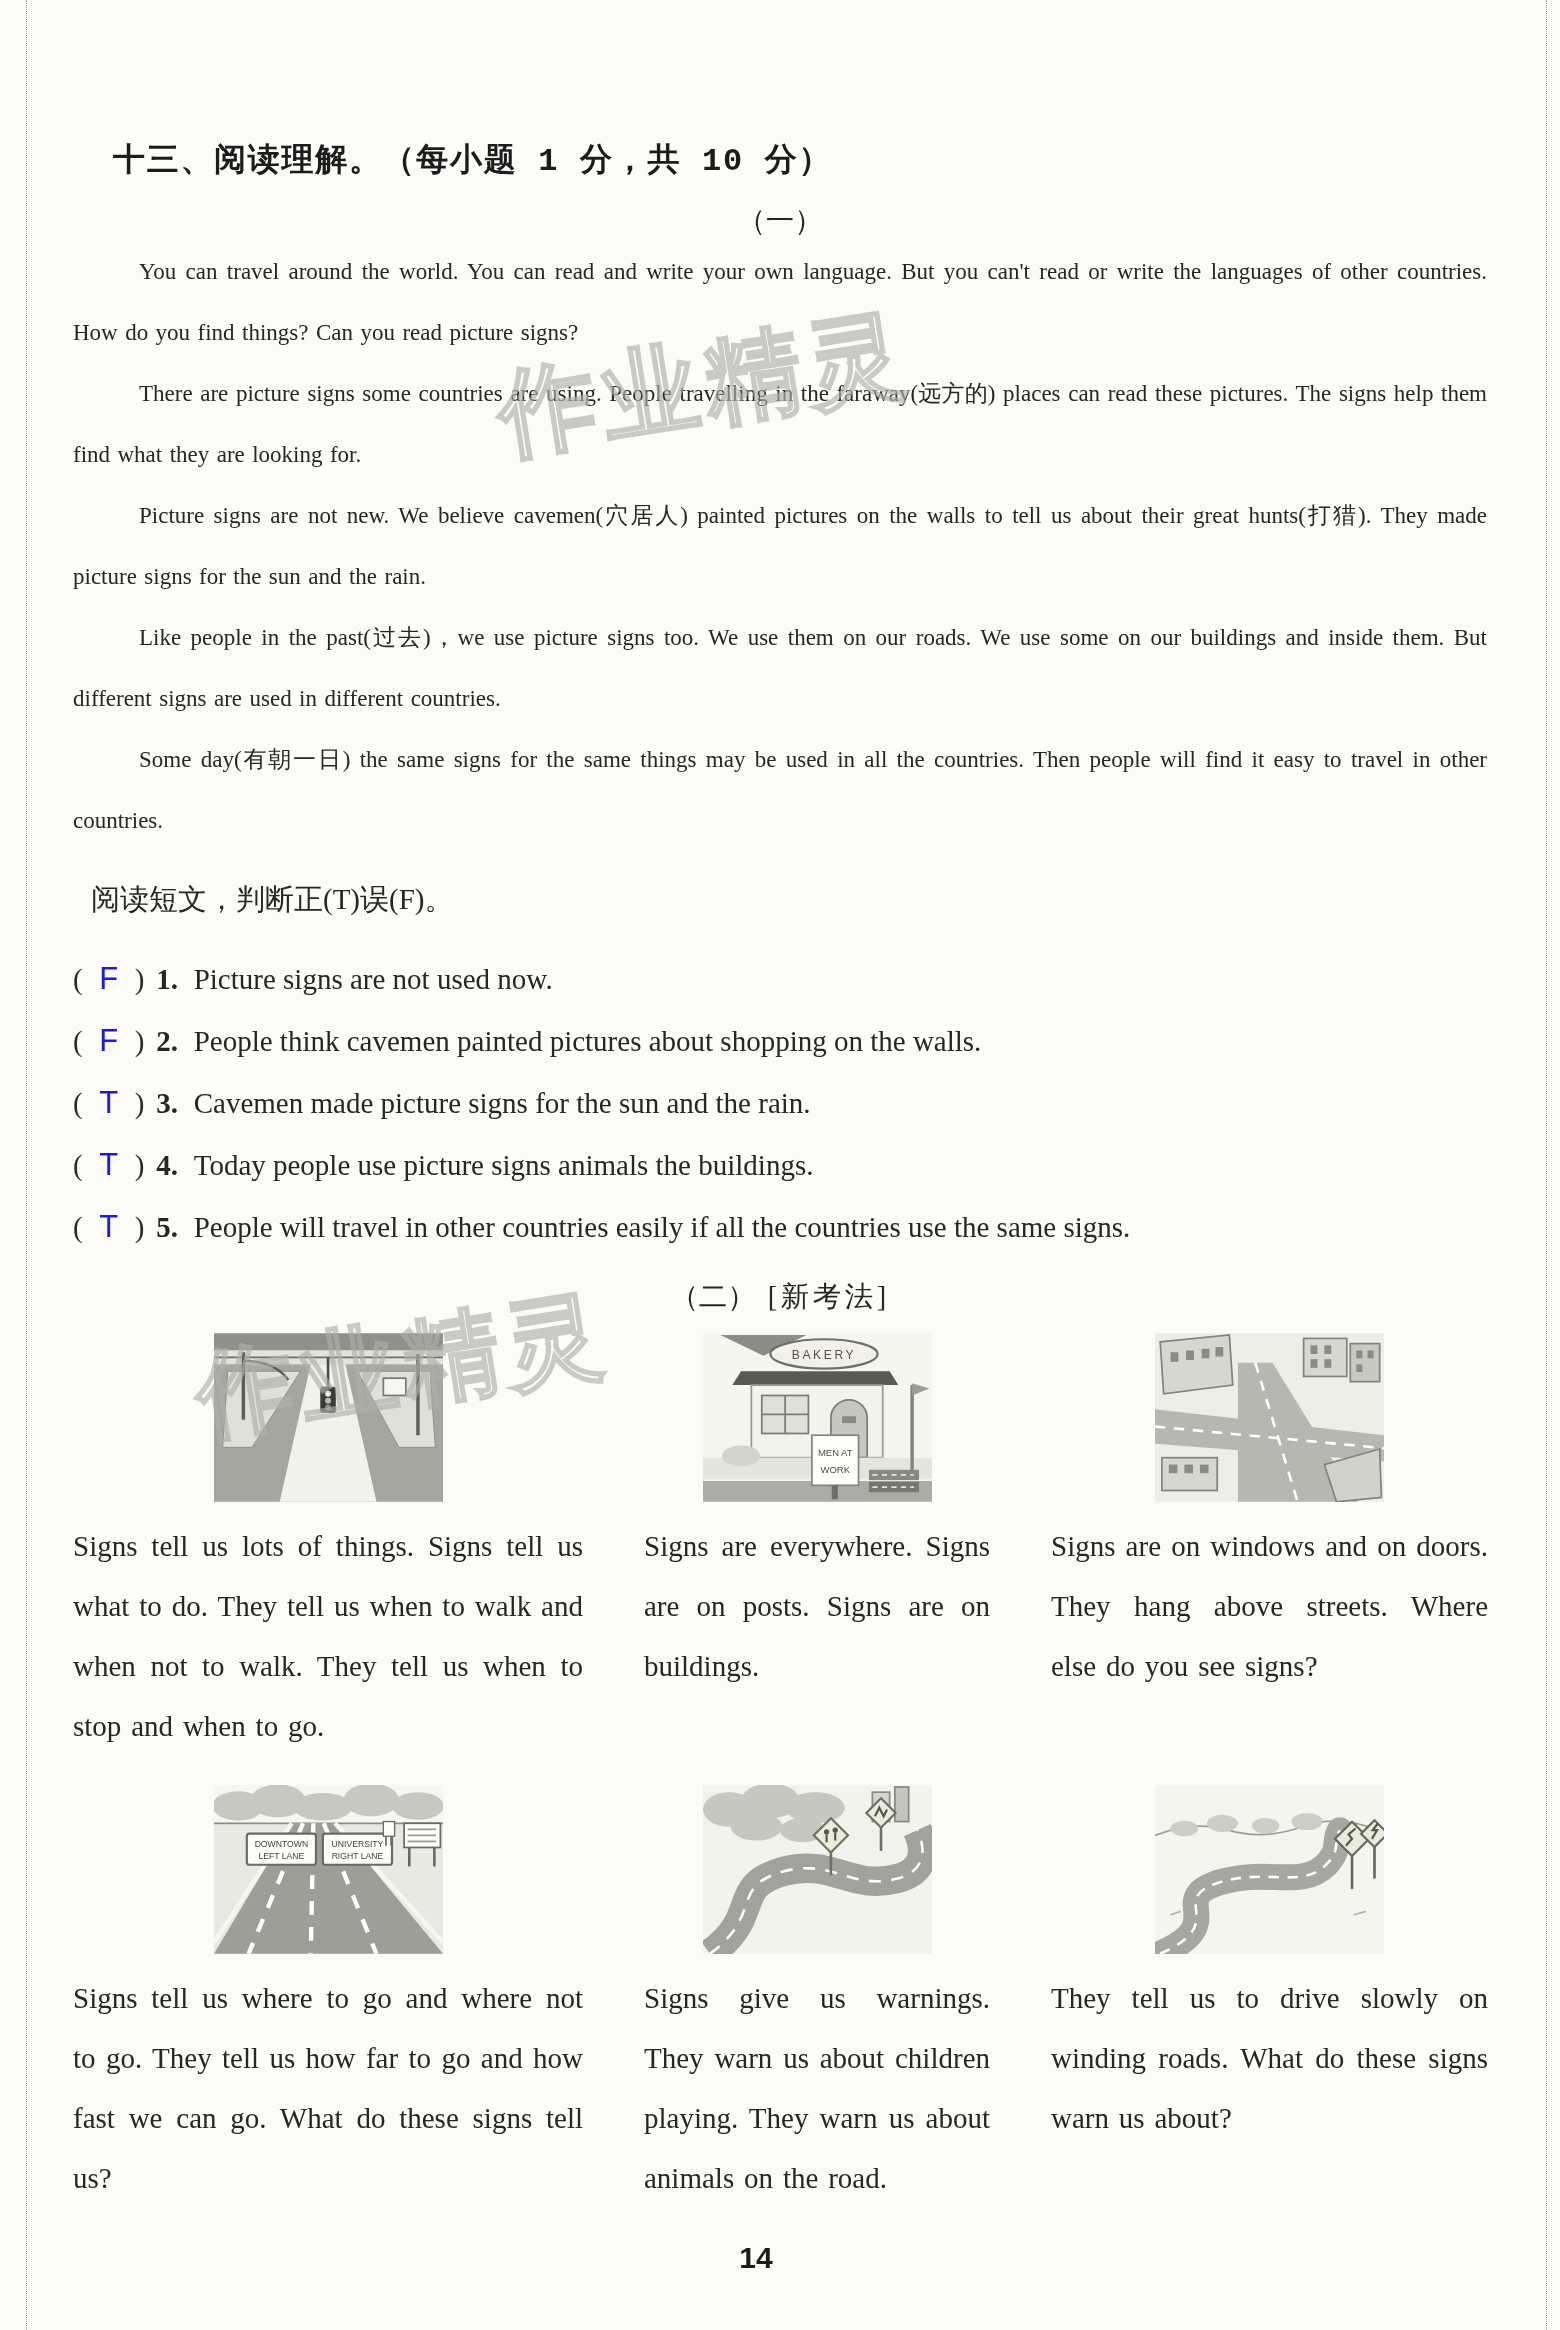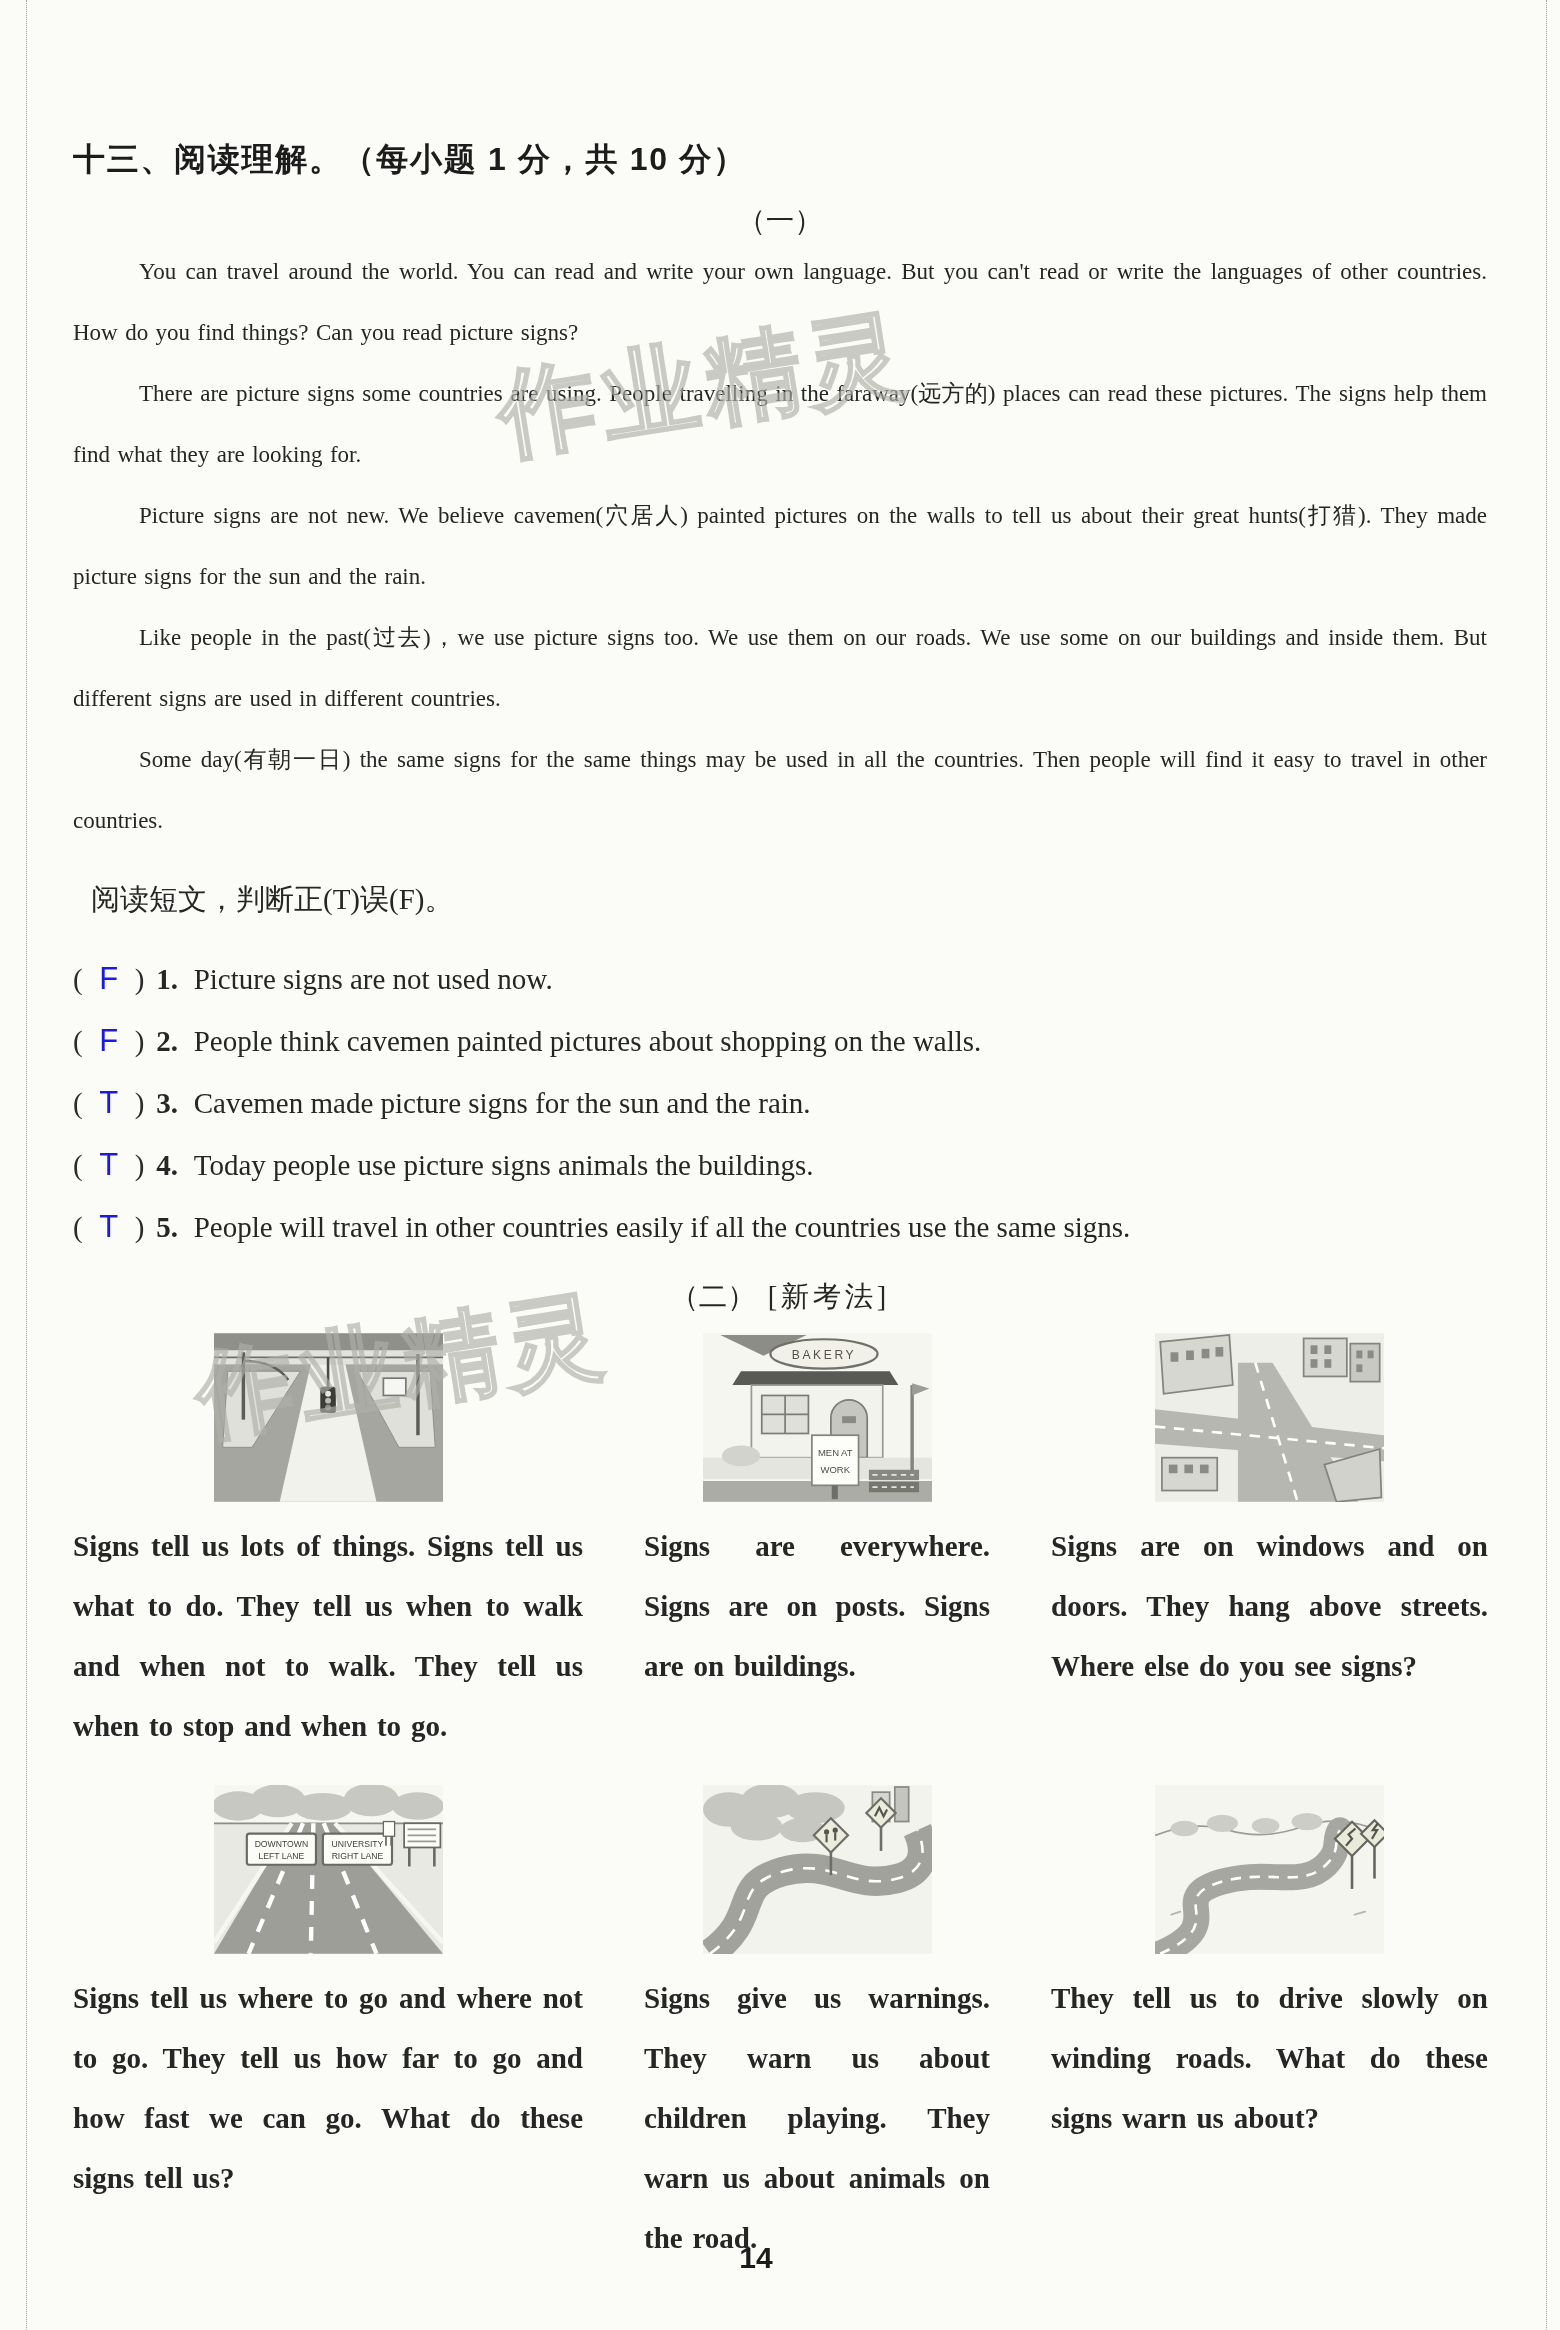--- a/index.html
+++ b/index.html
@@ -9,42 +9,42 @@
     font-family:"Liberation Serif", serif;
     overflow:hidden;
   }
   .edge-dotted{position:absolute;top:0;bottom:0;width:0;border-left:1.7px dotted #a0a09a;}
   .edge-left{left:26px;}
   .edge-right{left:1546px;}
   .content{position:absolute;left:73px;top:0;width:1414px;}
 
   .heading{
     margin-top:138px;font-size:32px;font-weight:bold;letter-spacing:1.7px;
-    font-family:Liberation Sans, sans-serif;color:#1c1c1c;
+    font-family:Liberation Mono, monospace;color:#1c1c1c;margin-left:40px;
   }
   .part-label{text-align:center;font-size:28.5px;margin-top:19px;line-height:40px;}
   .part2-head .tag{margin-left:12px;letter-spacing:3.5px;}
 
   .passage p{margin:0;font-size:23px;line-height:61px;text-align:justify;text-indent:66px;word-spacing:1.7px;}
   .instruction{margin:18px;font-size:29px;line-height:61px;}
 
   .tf-item{font-size:29px;line-height:61px;white-space:nowrap;}
   .tf-item .paren{font-size:29px;color:#2b2b2b;}
   .tf-item .answer{
     display:inline-block;width:52px;text-align:center;
     color:#1a1ae0;font-family:"Liberation Sans", sans-serif;font-size:31px;
   }
   .tf-item .num{font-weight:bold;margin-left:12px;margin-right:15.6px;}
 
   .sign-grid{
     display:grid;grid-template-columns:510px 346px 437px;
     column-gap:61px;row-gap:22.5px;margin-top:8.6px;
   }
   .cell .art{width:229px;height:169px;margin:7px auto 14px auto;}
-  .cell p{margin:0;font-size:29px;line-height:60px;text-align:justify;word-spacing:2.6px;font-weight:bold;}
+  .cell p{margin:0;font-size:29px;line-height:60px;text-align:justify;word-spacing:2.6px;}
 
   .watermark{
     position:absolute;z-index:5;pointer-events:none;
     font-family:"Liberation Sans", sans-serif;font-weight:bold;
     font-size:97px;letter-spacing:7px;
     color:transparent;-webkit-text-stroke:2.2px #b0b0aa;
     opacity:.65;transform:rotate(-9deg);
   }
   .wm-1{left:497px;top:320px;}
   .wm-2{left:195px;top:1301px;}

